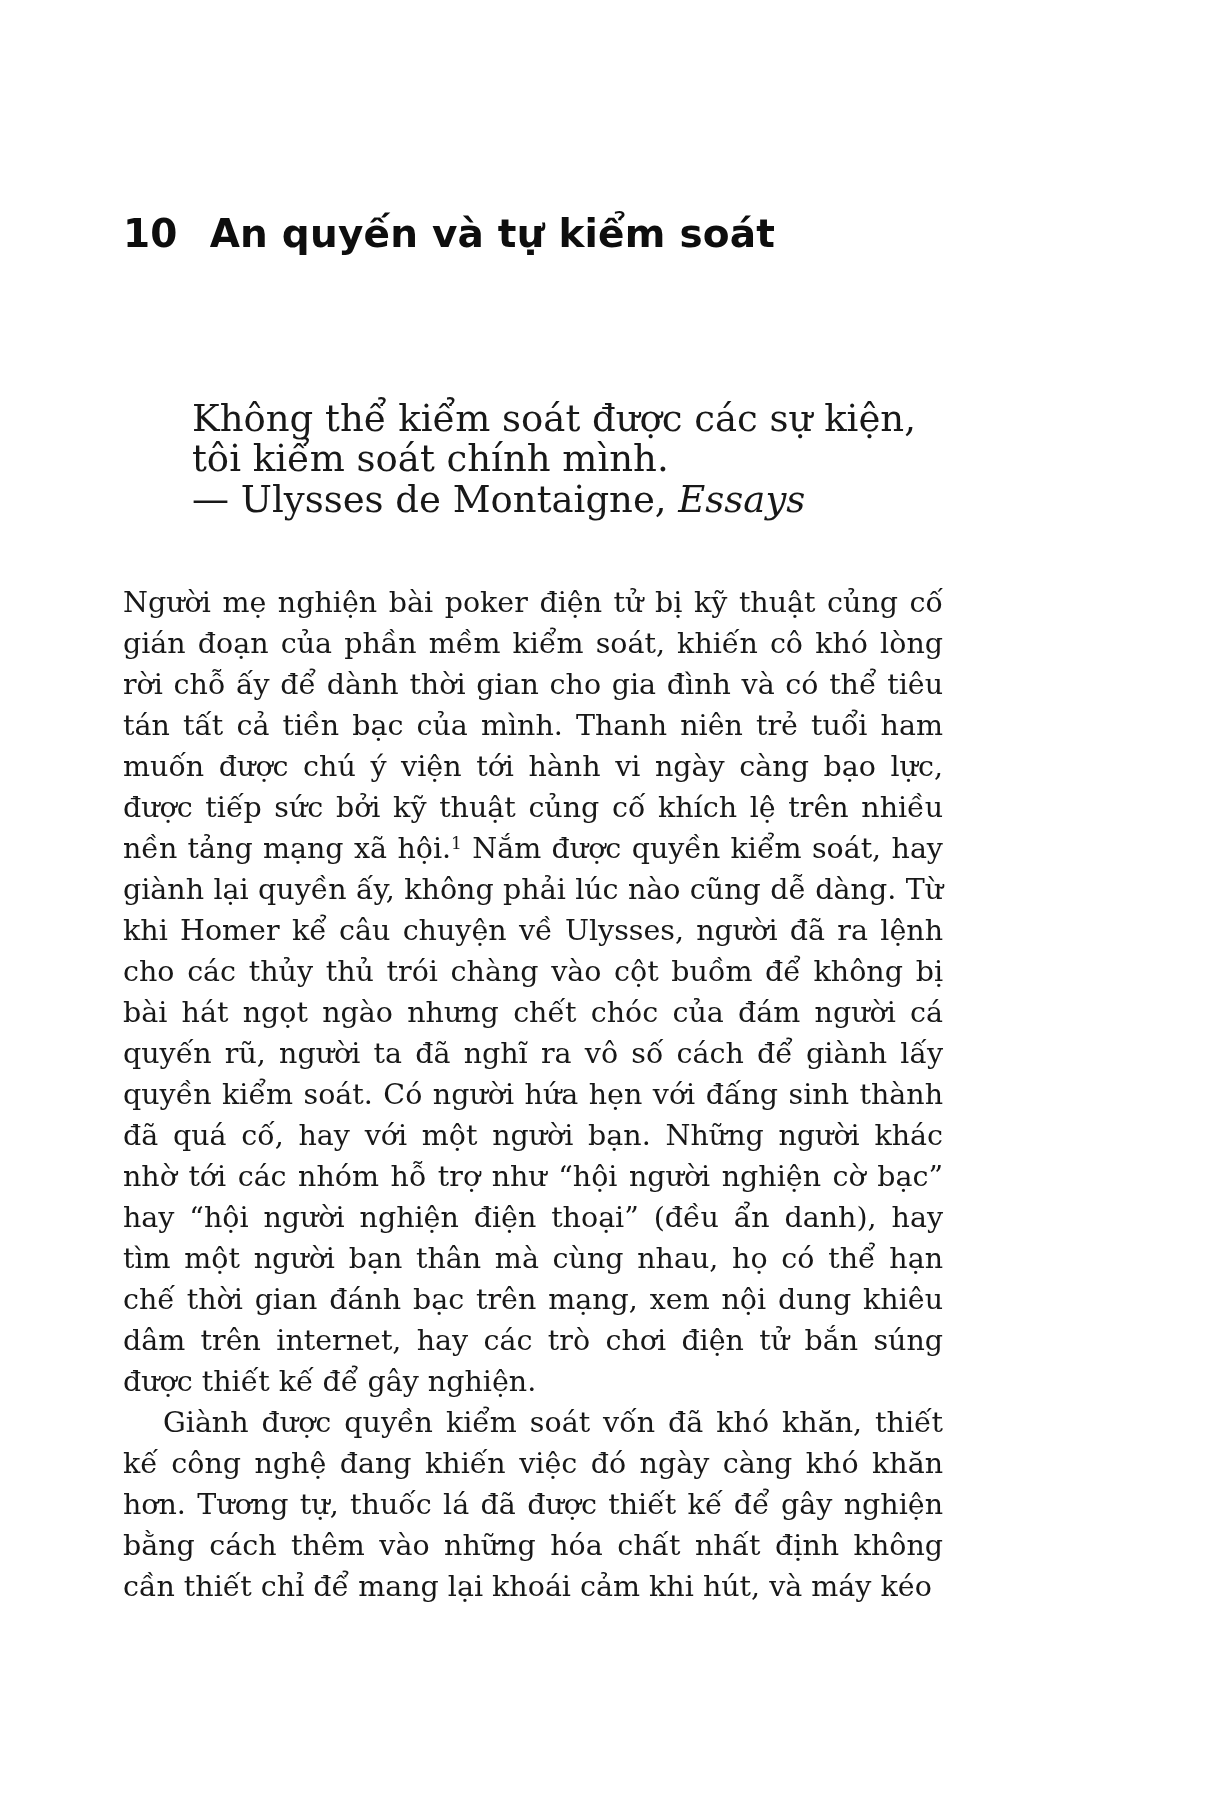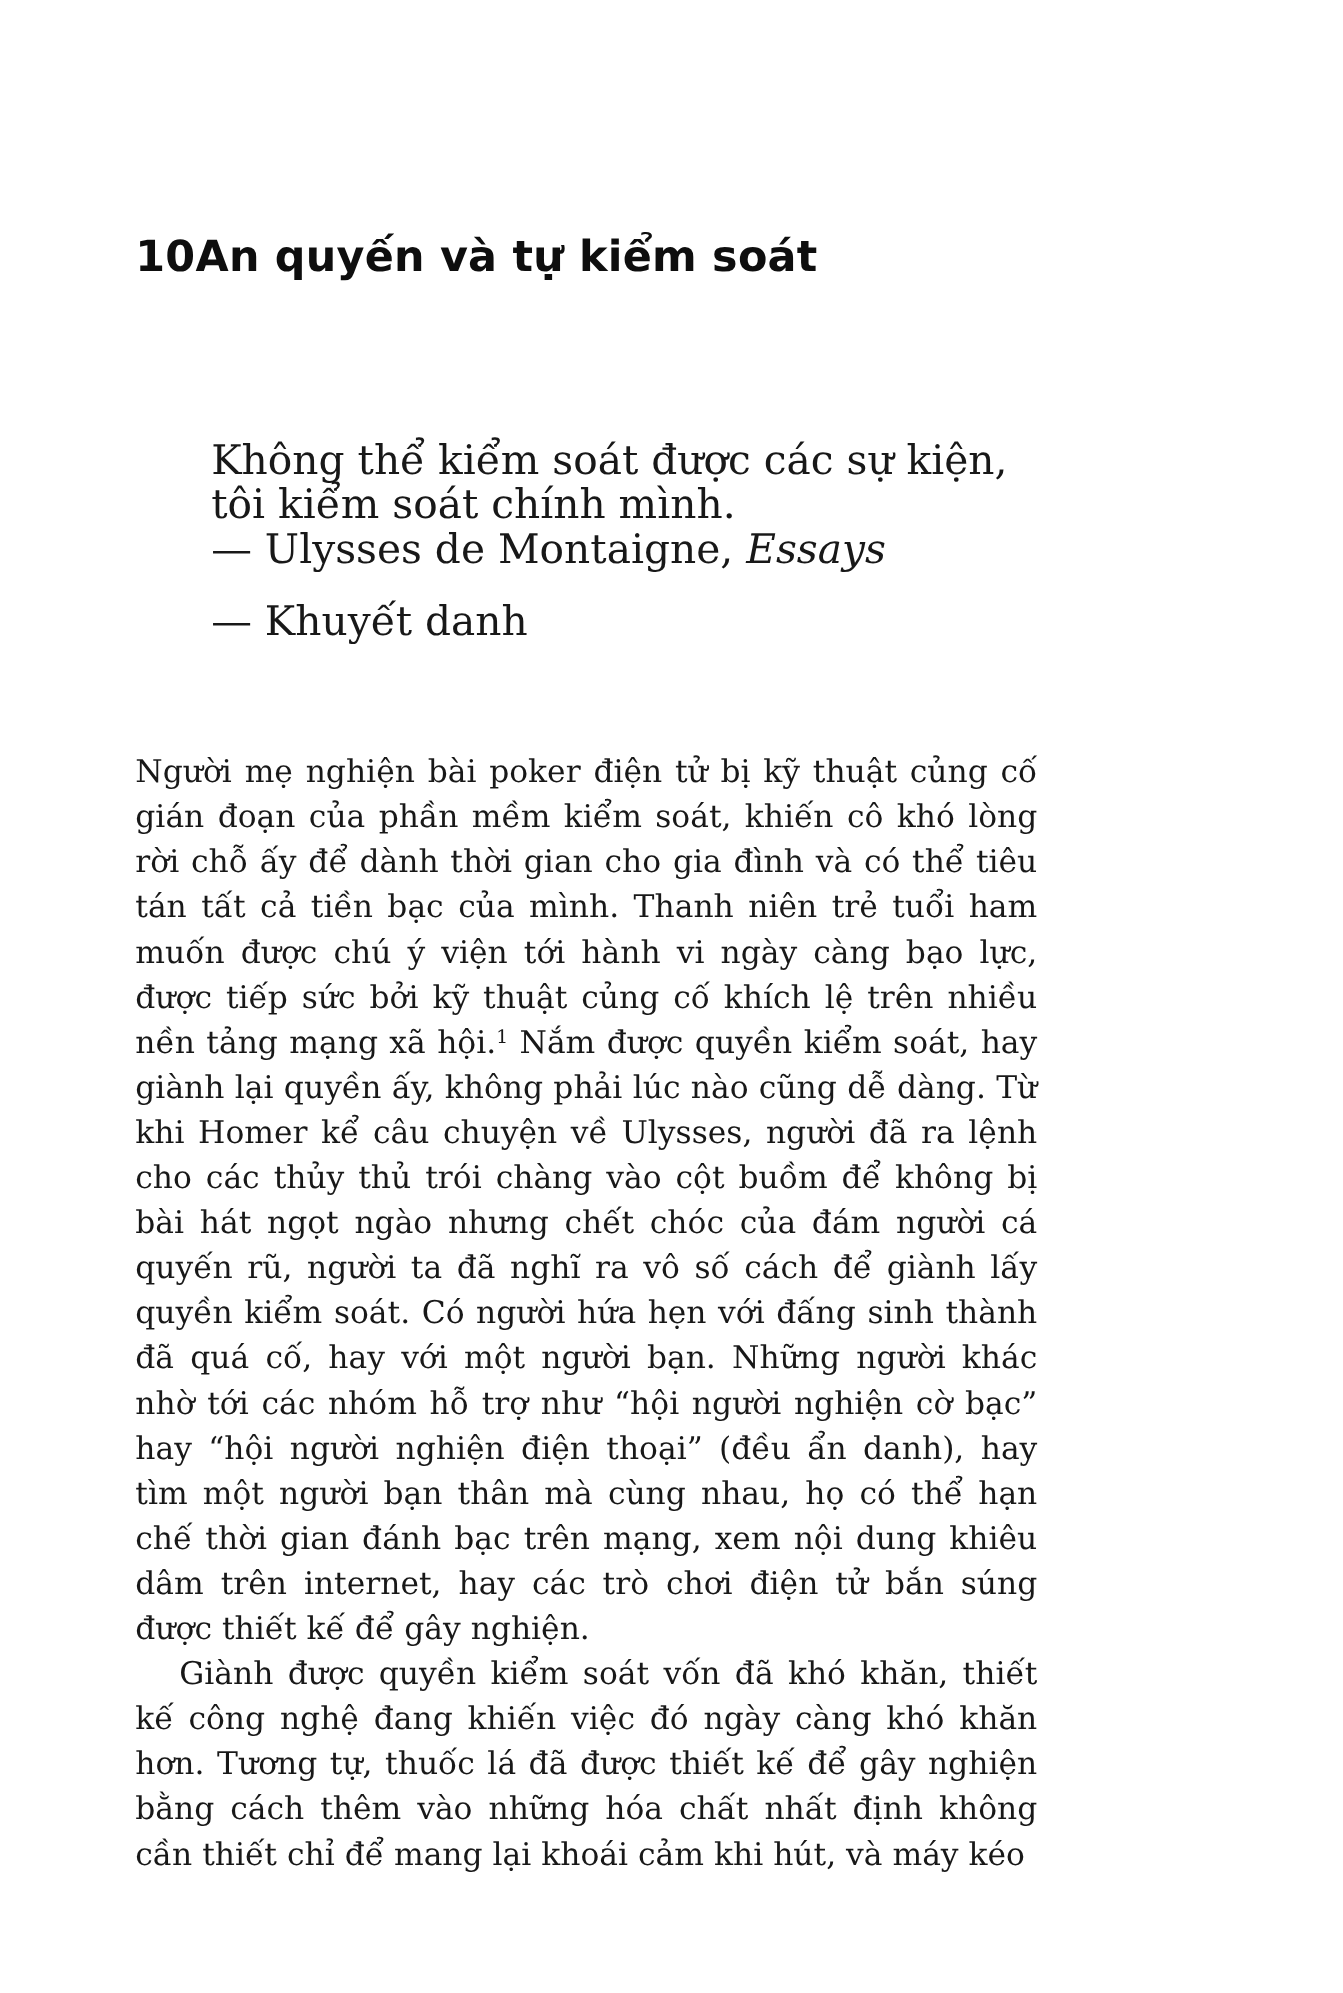--- a/index.html
+++ b/index.html
@@ -14,20 +14,21 @@
     margin: 0 auto;
     background: #ffffff;
     box-sizing: border-box;
     padding: 212px 278px 0 123px;
     color: #181818;
     font-family: "DejaVu Serif", "Liberation Serif", serif;
   }
   .chapter-heading {
     display: flex;
     align-items: baseline;
+    gap: 32px;
     margin: 0 0 0 0;
     font-family: "DejaVu Sans", "Liberation Sans", sans-serif;
     font-weight: bold;
     font-size: 39px;
     line-height: 1.15;
     color: #0e0e0e;
     letter-spacing: 0.2px;
   }
   .epigraphs {
     margin-top: 142px;
@@ -41,21 +42,21 @@
   .epigraph p {
     margin: 0;
   }
   .epigraph .attribution {
     margin-top: 1px;
   }
   .epigraph em {
     font-style: italic;
   }
   .body-text {
-    margin-top: 96px;
+    margin-top: 62px;
     font-size: 28.5px;
     line-height: 41px;
     text-align: justify;
   }
   .body-text p {
     margin: 0;
   }
   .body-text p.indent {
     text-indent: 40px;
   }
@@ -76,21 +77,20 @@
   </h1>
 
   <div class="epigraphs">
 
     <div class="epigraph">
       <p class="quote">Không thể kiểm soát được các sự kiện, tôi kiểm soát chính mình.</p>
       <p class="attribution"><span>— Ulysses de Montaigne, </span><em>Essays</em></p>
     </div>
 
     <div class="epigraph">
-      <p class="attribution"><span>— Khuyết danh</span></p>
     </div>
 
   </div>
 
   <div class="body-text">
 
     <p class="para"><span>Người mẹ nghiện bài poker điện tử bị kỹ thuật củng cố gián đoạn của phần mềm kiểm soát, khiến cô khó lòng rời chỗ ấy để dành thời gian cho gia đình và có thể tiêu tán tất cả tiền bạc của mình. Thanh niên trẻ tuổi ham muốn được chú ý viện tới hành vi ngày càng bạo lực, được tiếp sức bởi kỹ thuật củng cố khích lệ trên nhiều nền tảng mạng xã hội.</span><sup class="footnote">1</sup><span> Nắm được quyền kiểm soát, hay giành lại quyền ấy, không phải lúc nào cũng dễ dàng. Từ khi Homer kể câu chuyện về Ulysses, người đã ra lệnh cho các thủy thủ trói chàng vào cột buồm để không bị bài hát ngọt ngào nhưng chết chóc của đám người cá quyến rũ, người ta đã nghĩ ra vô số cách để giành lấy quyền kiểm soát. Có người hứa hẹn với đấng sinh thành đã quá cố, hay với một người bạn. Những người khác nhờ tới các nhóm hỗ trợ như “hội người nghiện cờ bạc” hay “hội người nghiện điện thoại” (đều ẩn danh), hay tìm một người bạn thân mà cùng nhau, họ có thể hạn chế thời gian đánh bạc trên mạng, xem nội dung khiêu dâm trên internet, hay các trò chơi điện tử bắn súng được thiết kế để gây nghiện.</span></p>
 
     <p class="para indent">Giành được quyền kiểm soát vốn đã khó khăn, thiết kế công nghệ đang khiến việc đó ngày càng khó khăn hơn. Tương tự, thuốc lá đã được thiết kế để gây nghiện bằng cách thêm vào những hóa chất nhất định không cần thiết chỉ để mang lại khoái cảm khi hút, và máy kéo</p>
 

